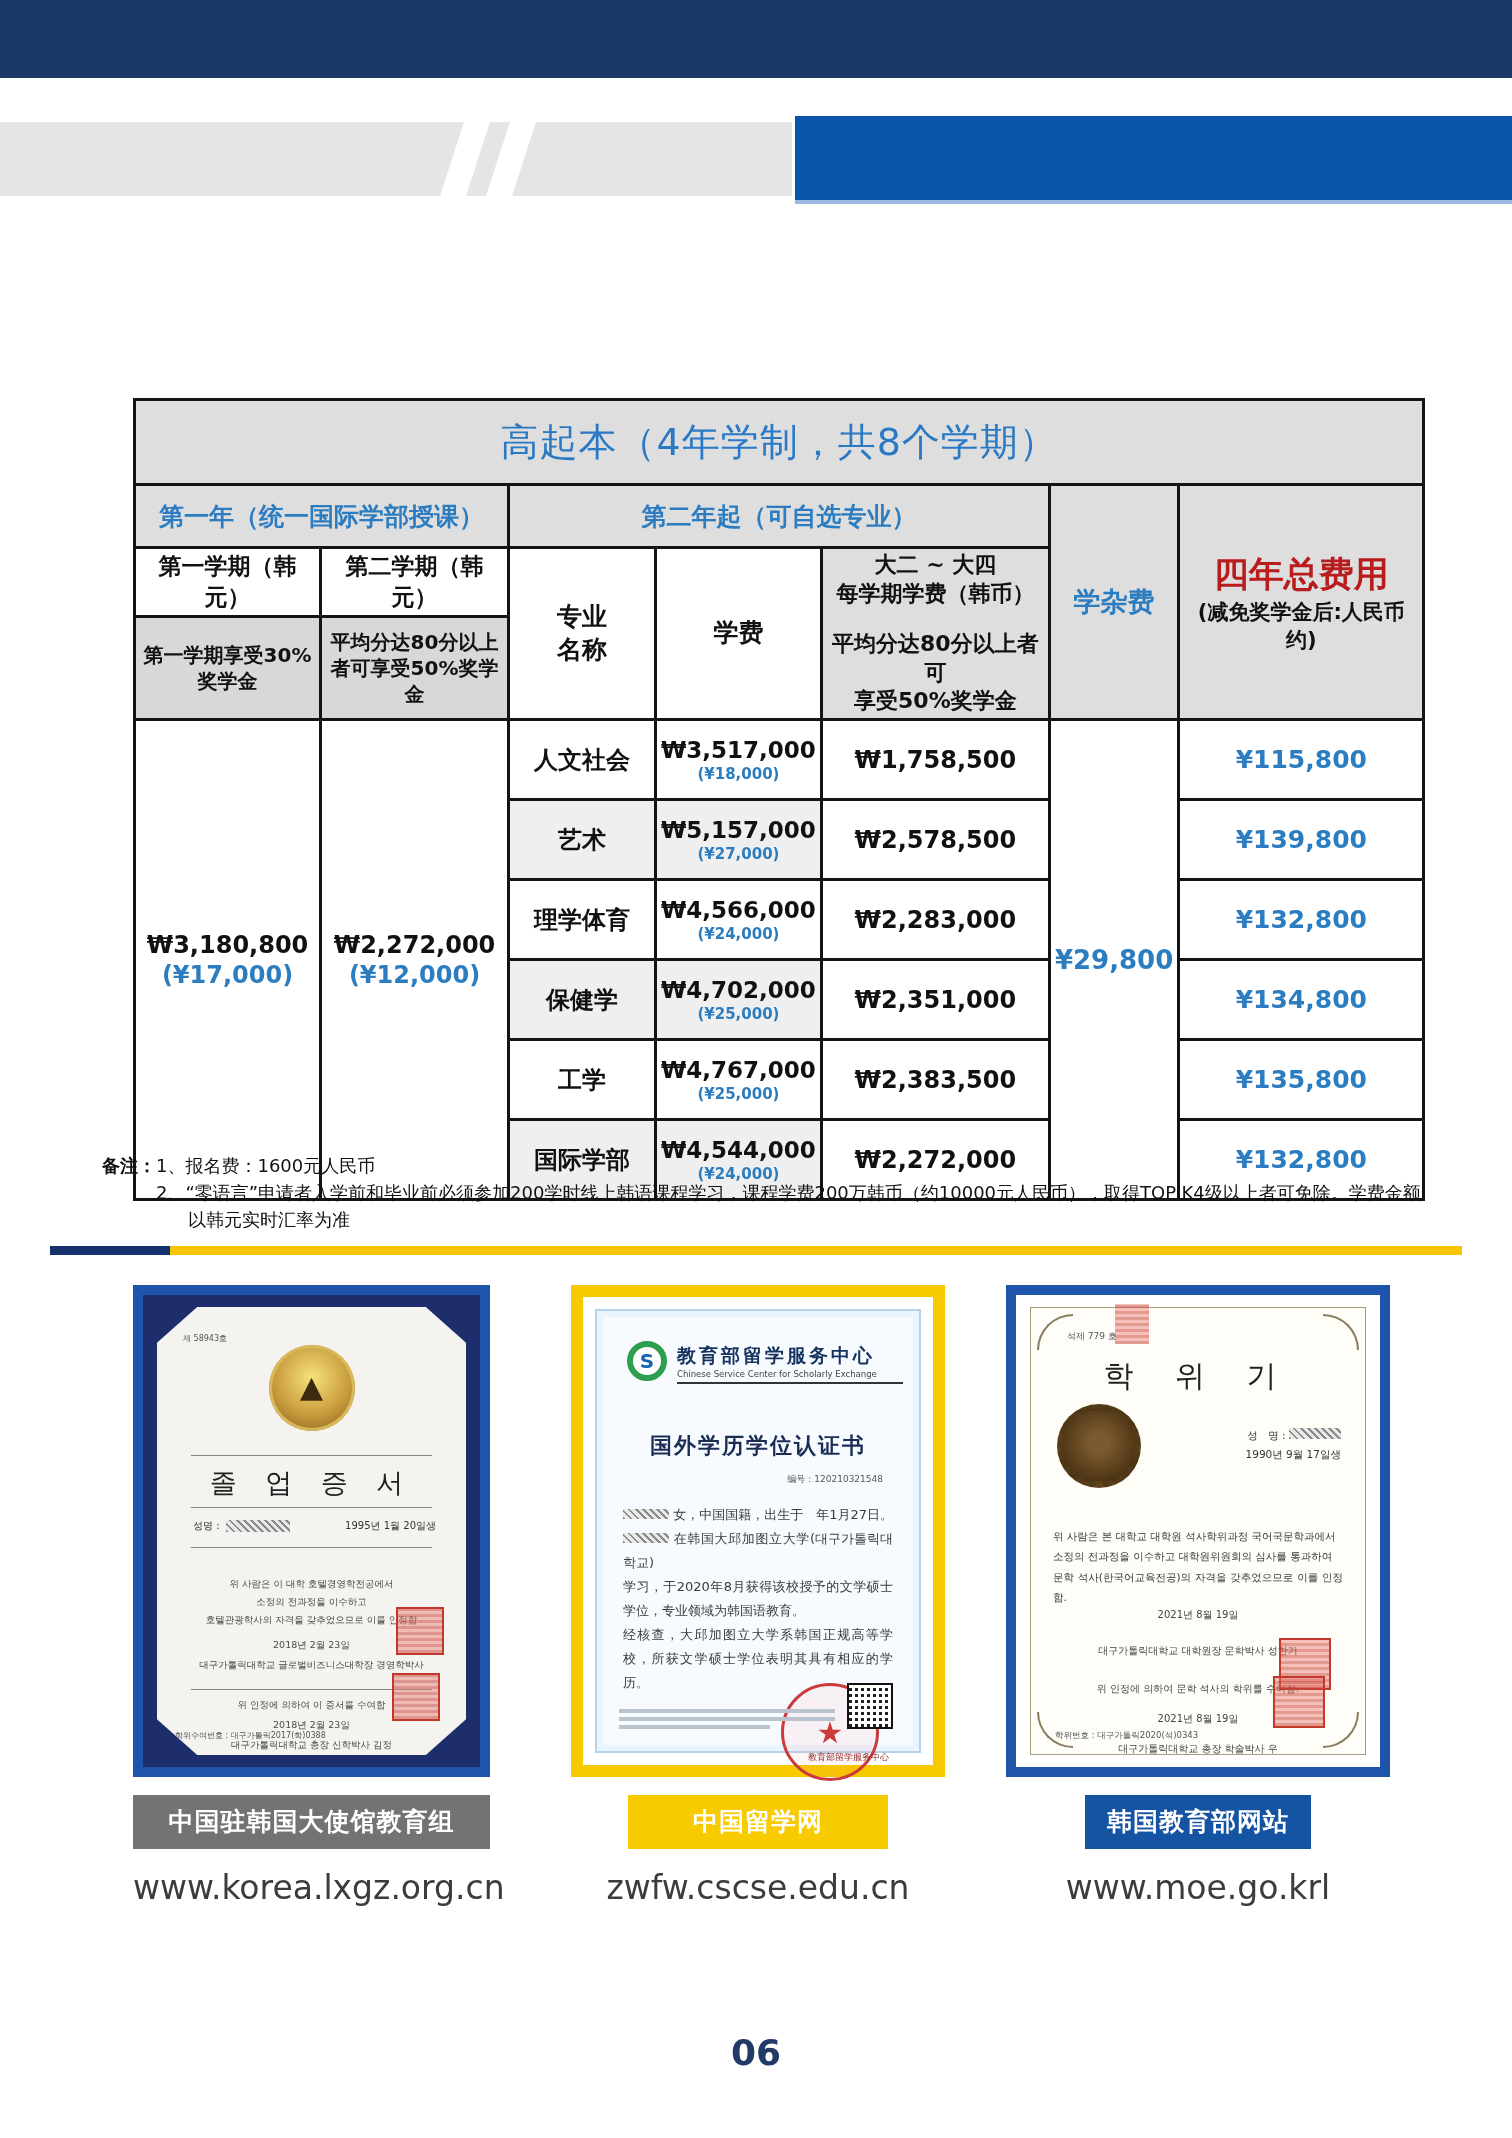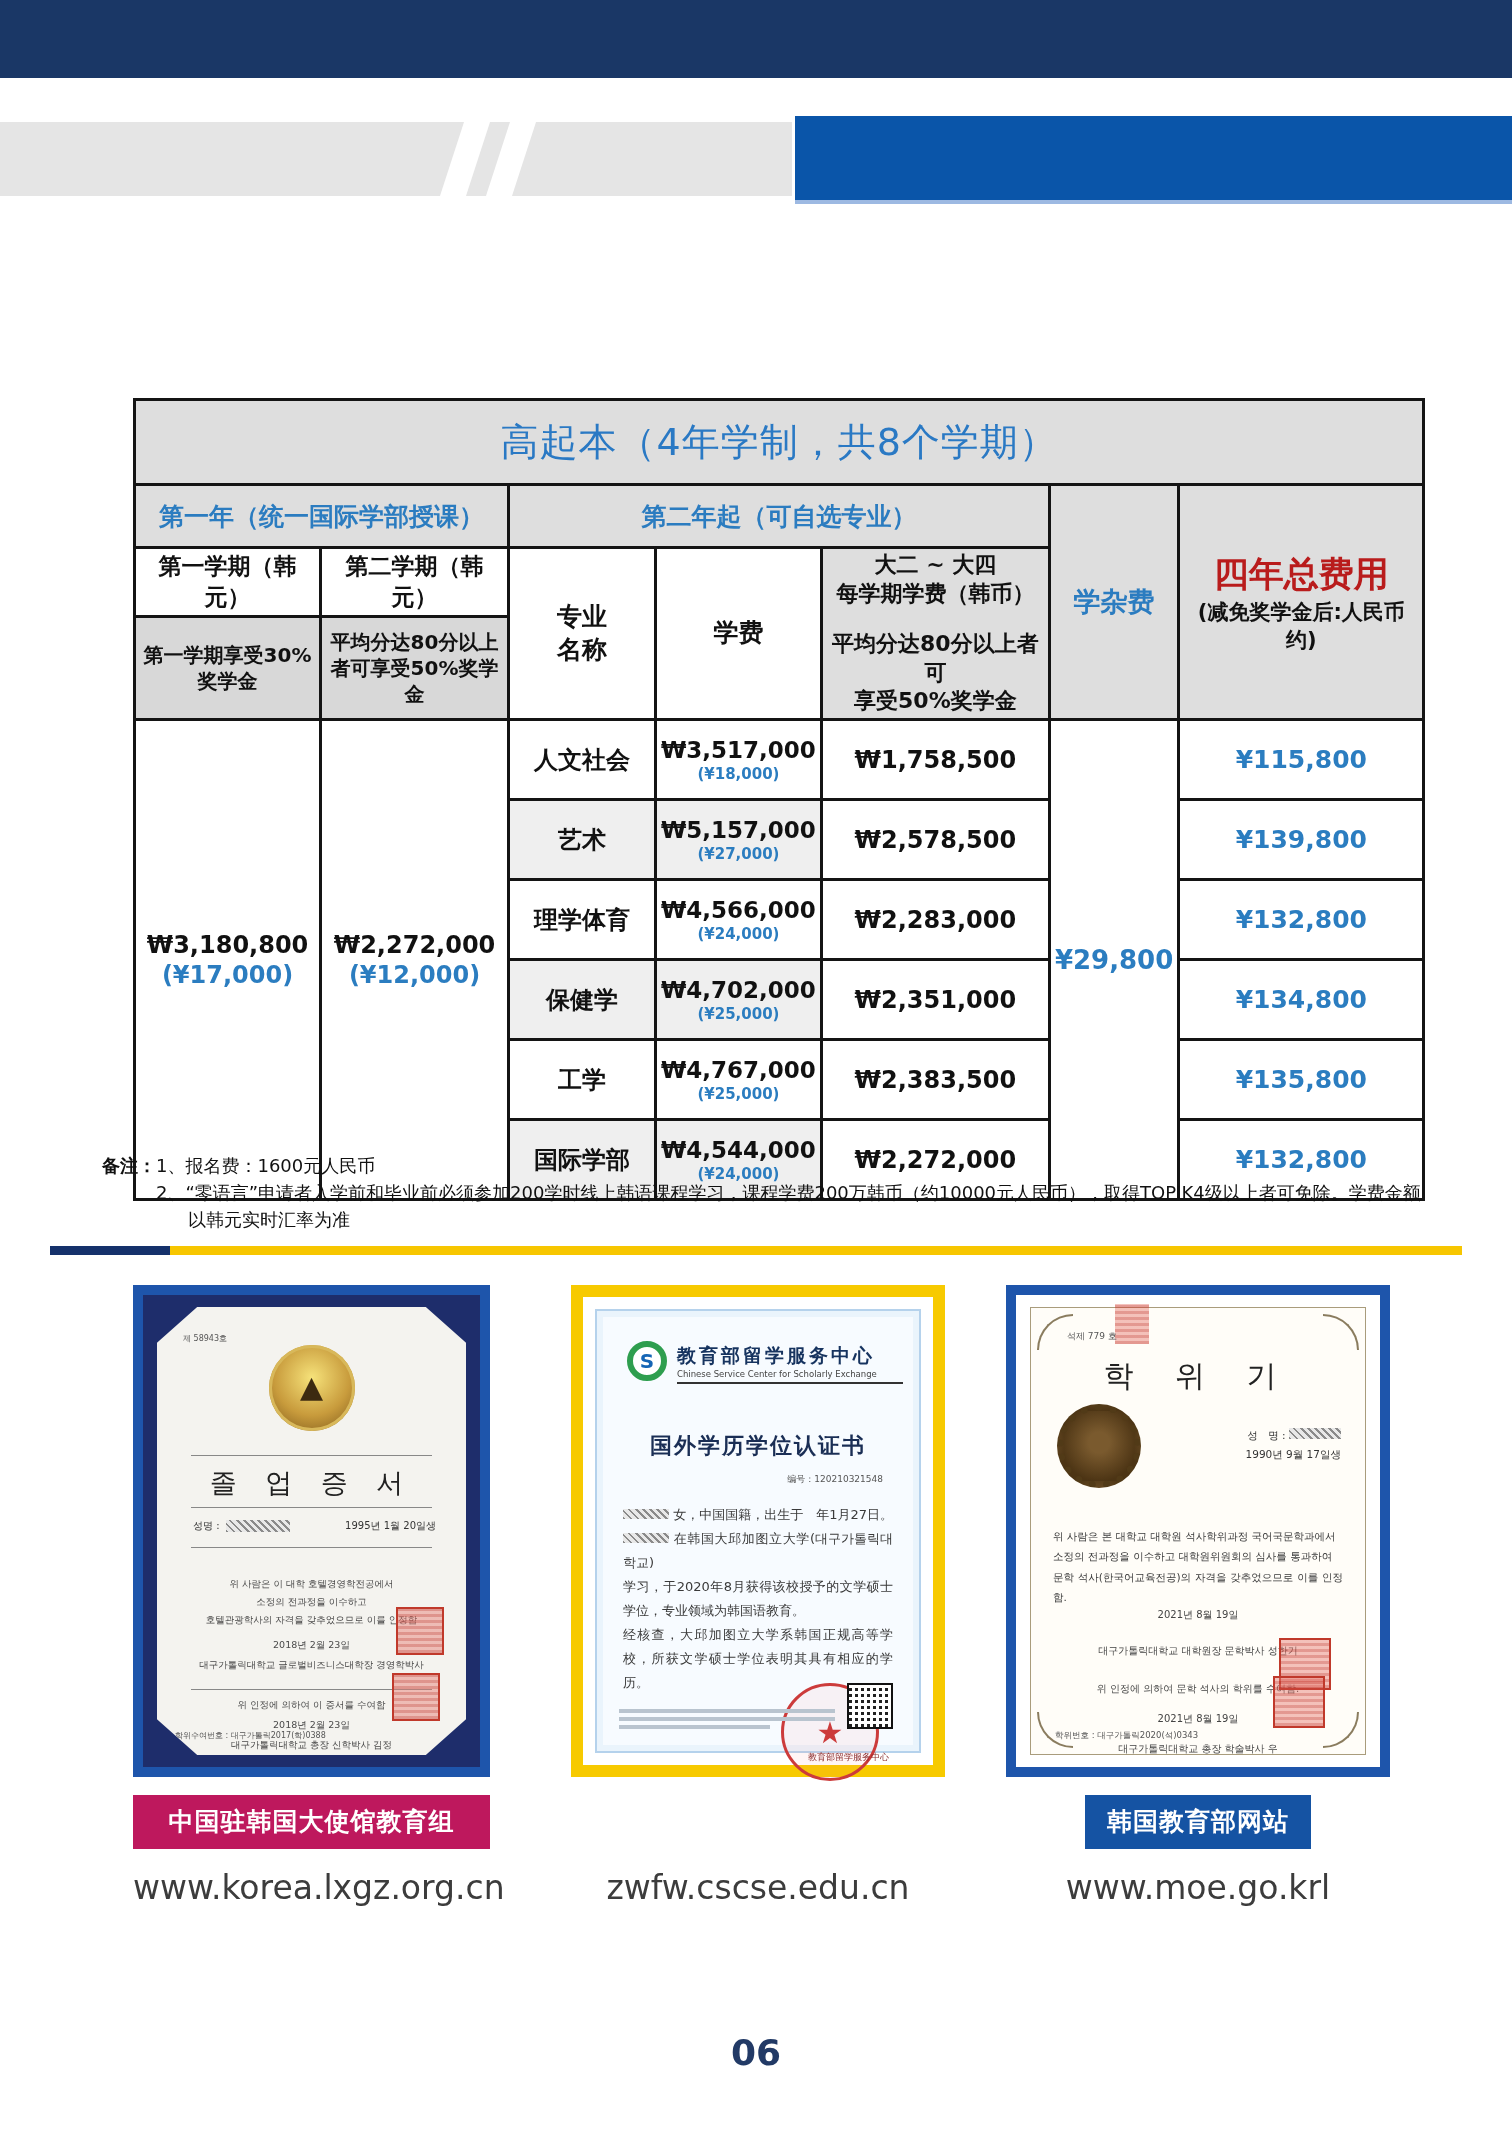--- a/index.html
+++ b/index.html
@@ -129,21 +129,21 @@
   .c3-name{position:absolute;right:24px;top:118px;font-size:10.5px;color:#333;text-align:right;line-height:1.8;}
   .c3-body{position:absolute;left:22px;right:22px;top:218px;line-height:1.95;font-size:10.5px;color:#3a3a3a;text-align:justify;}
   .c3-center{position:absolute;left:0;right:0;text-align:center;font-size:10px;color:#444;}
   .c3-seal1{right:34px;top:330px;width:48px;height:48px;}
   .c3-seal2{right:40px;bottom:26px;width:48px;height:48px;}
   .c3-num{position:absolute;left:24px;bottom:12px;font-size:8.5px;color:#555;}
 
   
   .fbtn{position:absolute;top:1795px;height:54px;line-height:54px;text-align:center;
         color:#fff;font-size:25px;font-weight:bold;letter-spacing:1px;}
-  .fbtn1{left:133px;width:357px;background:#be185d;}
+  .fbtn1{left:133px;width:357px;background:#737373;}
   .fbtn2{left:628px;width:260px;background:#f8cb00;}
   .fbtn3{left:1085px;width:226px;background:#1553a3;}
   .furl{position:absolute;top:1868px;font-size:33px;color:#3c3c3c;text-align:center;}
   .furl1{left:133px;width:357px;}
   .furl2{left:571px;width:374px;}
   .furl3{left:1006px;width:384px;}
 
   .pagenum{position:absolute;left:0;right:0;top:2032px;text-align:center;font-size:36px;font-weight:bold;color:#223a66;}
 </style>
 </head>
@@ -366,19 +366,20 @@
       <div class="c3-center" style="top:374px">위 인정에 의하여 문학 석사의 학위를 수여함.</div>
       <div class="c3-center" style="top:404px">2021년 8월 19일</div>
       <div class="c3-center" style="top:434px">대구가톨릭대학교 총장 학술박사 우</div>
       <div class="seal c3-seal1"></div>
       <div class="seal c3-seal2"></div>
       <div class="c3-num">학위번호 : 대구가톨릭2020(석)0343</div>
     </div>
   </div>
 
   <div class="fbtn fbtn1">中国驻韩国大使馆教育组</div>
+  <div class="fbtn fbtn2">中国留学网</div>
   <div class="fbtn fbtn3">韩国教育部网站</div>
   <div class="furl furl1">www.korea.lxgz.org.cn</div>
   <div class="furl furl2">zwfw.cscse.edu.cn</div>
   <div class="furl furl3">www.moe.go.krl</div>
 
   <div class="pagenum">06</div>
 </div>
 
 </body></html>

